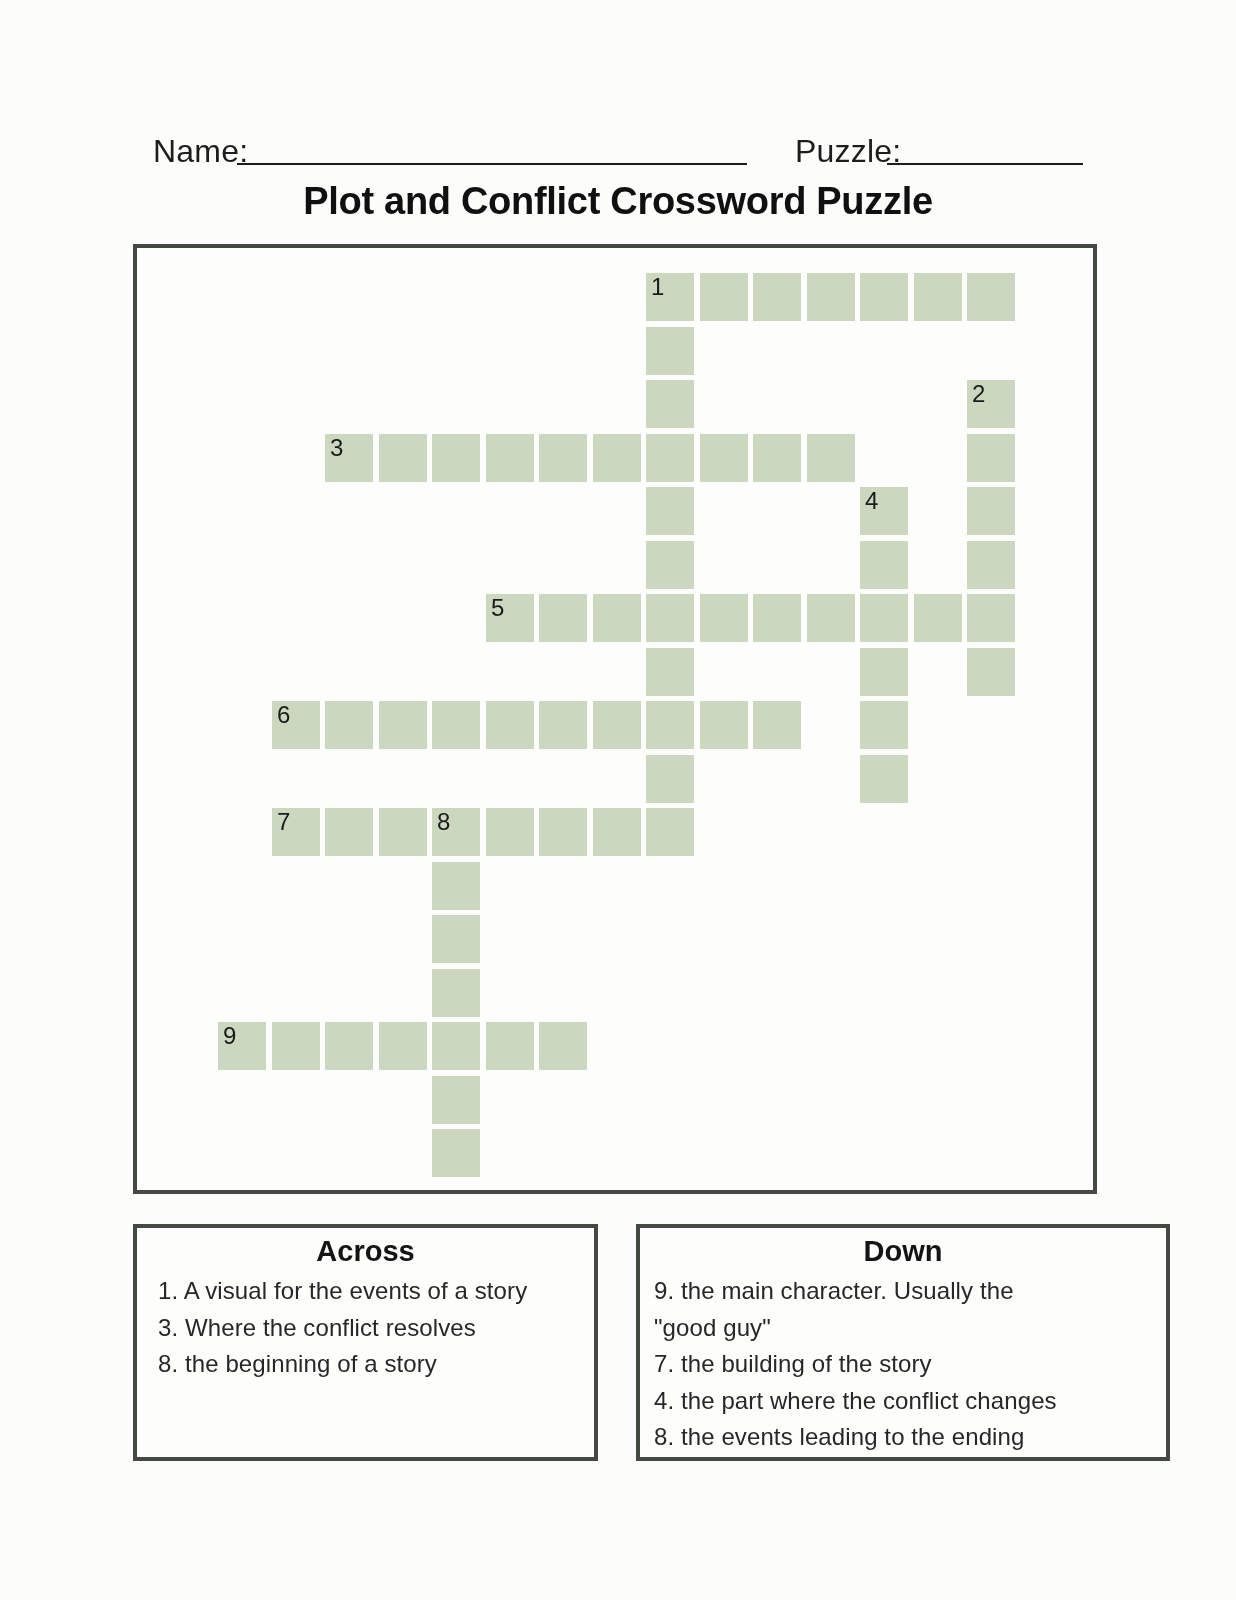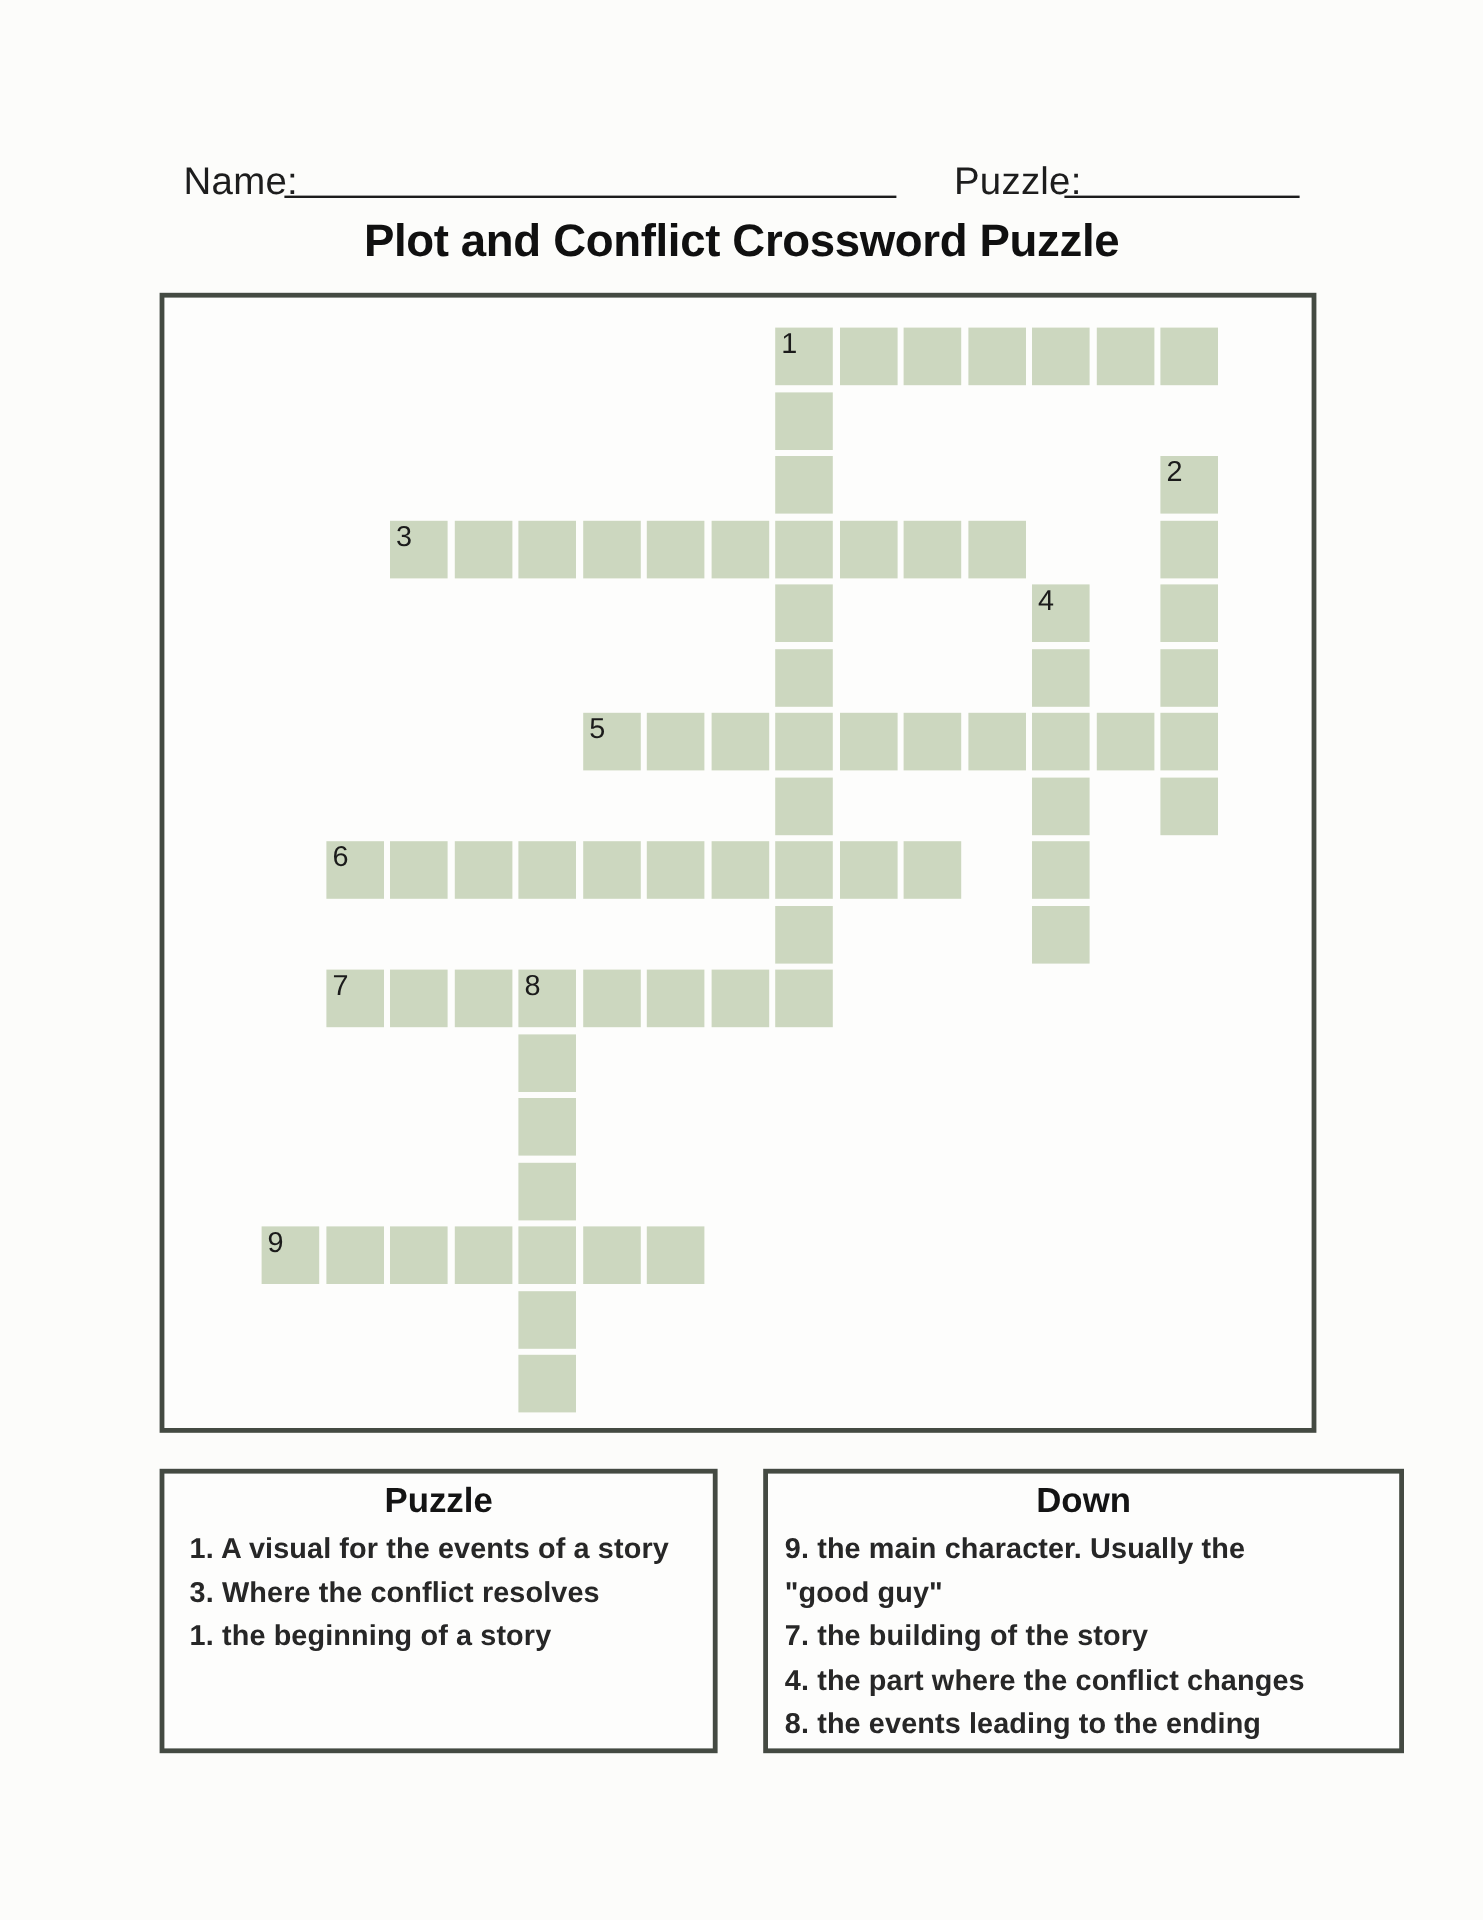--- a/index.html
+++ b/index.html
@@ -29,21 +29,21 @@
   .clue-box{
     position:absolute;top:1224px;height:237px;box-sizing:border-box;
     border:4px solid #444a42;background:#fdfdfc;overflow:hidden;
   }
   .clue-box.across{left:133px;width:465px;}
   .clue-box.down{left:636px;width:534px;}
   .clue-title{
     text-align:center;font-weight:bold;font-size:29px;color:#141414;
     margin-top:7px;margin-bottom:5px;
   }
-  .clue-lines{padding:0 0 0 21px;font-weight:bold;}
+  .clue-lines{padding:0 0 0 21px;}
   .clue-box.down .clue-lines{padding-left:14px;}
   .clue-line{
     font-size:24px;line-height:36.5px;color:#272727;
     white-space:nowrap;letter-spacing:0.1px;
   }
 </style>
 </head>
 <body>
 
 <span class="hdr-label" style="left:153px;top:133px;">Name:</span>
@@ -144,25 +144,25 @@
       <div class="cell" style="left: 242px; top: 774px; width: 48px; height: 48px; background: rgb(204, 215, 191);"></div>
       <div class="cell" style="left: 295px; top: 774px; width: 48px; height: 48px; background: rgb(204, 215, 191);"></div>
       <div class="cell" style="left: 349px; top: 774px; width: 48px; height: 48px; background: rgb(204, 215, 191);"></div>
       <div class="cell" style="left: 402px; top: 774px; width: 48px; height: 48px; background: rgb(204, 215, 191);"></div>
       <div class="cell" style="left: 295px; top: 828px; width: 48px; height: 48px; background: rgb(204, 215, 191);"></div>
       <div class="cell" style="left: 295px; top: 881px; width: 48px; height: 48px; background: rgb(204, 215, 191);"></div>
     </div>
 </div>
 
 <div class="clue-box across">
-  <div class="clue-title">Puzzle</div>
+  <div class="clue-title">Across</div>
   <div class="clue-lines">
     <div class="clue-line">1. A visual for the events of a story</div>
     <div class="clue-line">3. Where the conflict resolves</div>
-    <div class="clue-line">1. the beginning of a story</div>
+    <div class="clue-line">8. the beginning of a story</div>
   </div>
 </div>
 
 <div class="clue-box down">
   <div class="clue-title">Down</div>
   <div class="clue-lines">
     <div class="clue-line">9. the main character. Usually the</div>
     <div class="clue-line">"good guy"</div>
     <div class="clue-line">7. the building of the story</div>
     <div class="clue-line">4. the part where the conflict changes</div>

